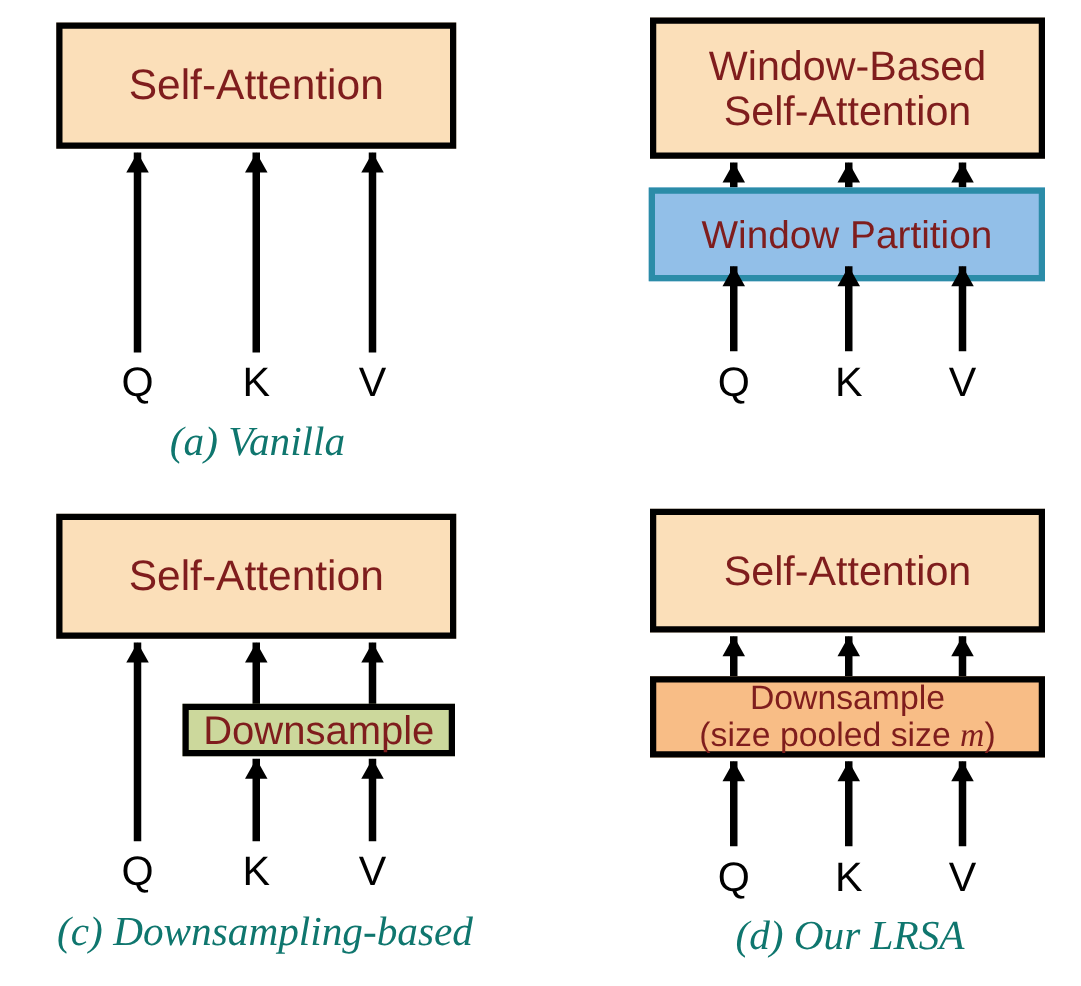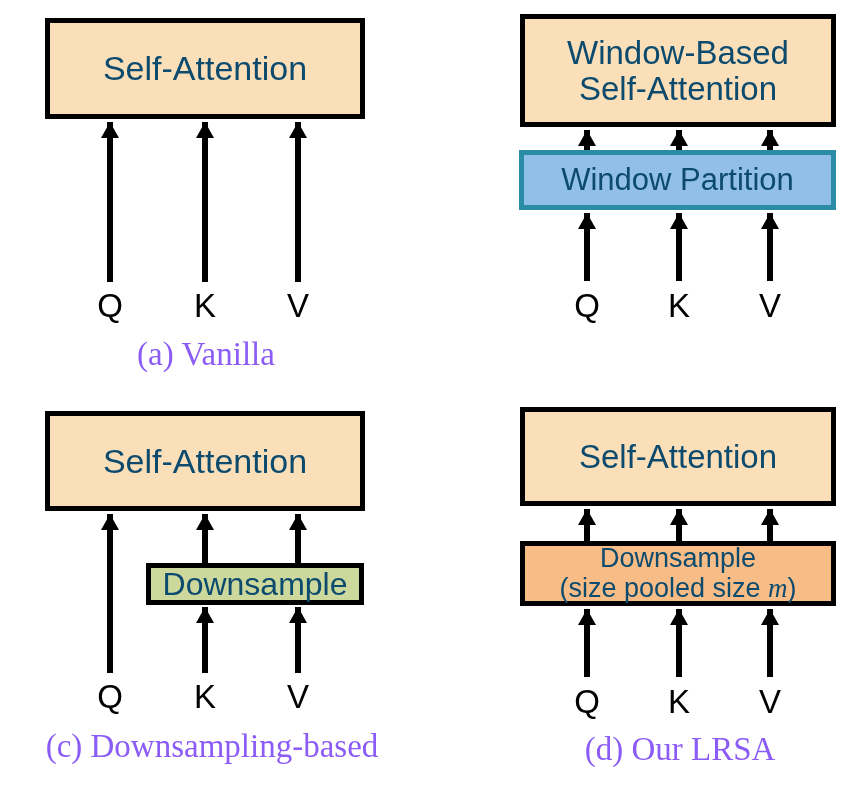--- a/index.html
+++ b/index.html
@@ -26,21 +26,21 @@
   
   .box {
     position: absolute;
     box-sizing: border-box;
     border: 5px solid #000000;
     display: flex;
     flex-direction: column;
     align-items: center;
     justify-content: center;
     text-align: center;
-    color: #0c4a6e;
+    color: #7f1d1d;
     font-family: "Liberation Sans", sans-serif;
     line-height: 1.08;
     white-space: nowrap;
   }
   .box-attention { background: #fbdfb9; }
   .box-window    { background: #92bfe8; border-color: #2b8ca8; border-width: 5px; }
   .box-green     { background: #ccd89c; }
   .box-orange    { background: #f8bd86; }
 
   .box-line { display:block; }
@@ -76,25 +76,26 @@
     font-size: 33px;
     color: #000000;
     text-align: center;
     transform: translateX(-50%);
     line-height: 1;
   }
   .caption {
     position: absolute;
     font-family: "Liberation Serif", serif;
     font-size: 33px;
-    color: #8b5cf6;
+    color: #0f766e;
     text-align: center;
     white-space: nowrap;
     transform: translateX(-50%);
     line-height: 1;
+    font-style: italic;
   }
   .annot {
     position: absolute;
     font-family: "Liberation Sans", sans-serif;
     font-size: 26px;
     color: #000000;
     white-space: nowrap;
     line-height: 1;
   }
   .math-italic {
@@ -150,21 +151,21 @@
     </div>
     <div class="arrow" style="left:247px; top:130px; height:20px;">
       <div class="shaft" style="height:20px;"></div>
       <div class="head"></div>
     </div>
     <div class="arrow" style="left:338px; top:130px; height:20px;">
       <div class="shaft" style="height:20px;"></div>
       <div class="head"></div>
     </div>
 
-    <div class="box box-window" style="left:87px; top:150px; width:317px; height:60px; font-size:31px;">
+    <div class="box box-window" style="left:87px; top:150px; width:317px; height:75px; font-size:31px;">
       <span class="box-line">Window Partition</span>
     </div>
 
     <div class="arrow" style="left:155px; top:213px; height:68px;">
       <div class="shaft" style="height:68px;"></div>
       <div class="head"></div>
     </div>
     <div class="arrow" style="left:247px; top:213px; height:68px;">
       <div class="shaft" style="height:68px;"></div>
       <div class="head"></div>

